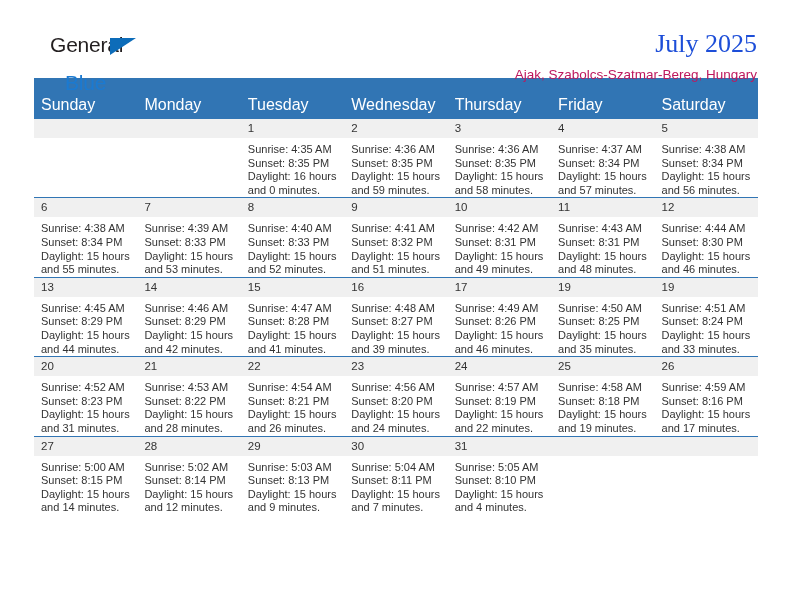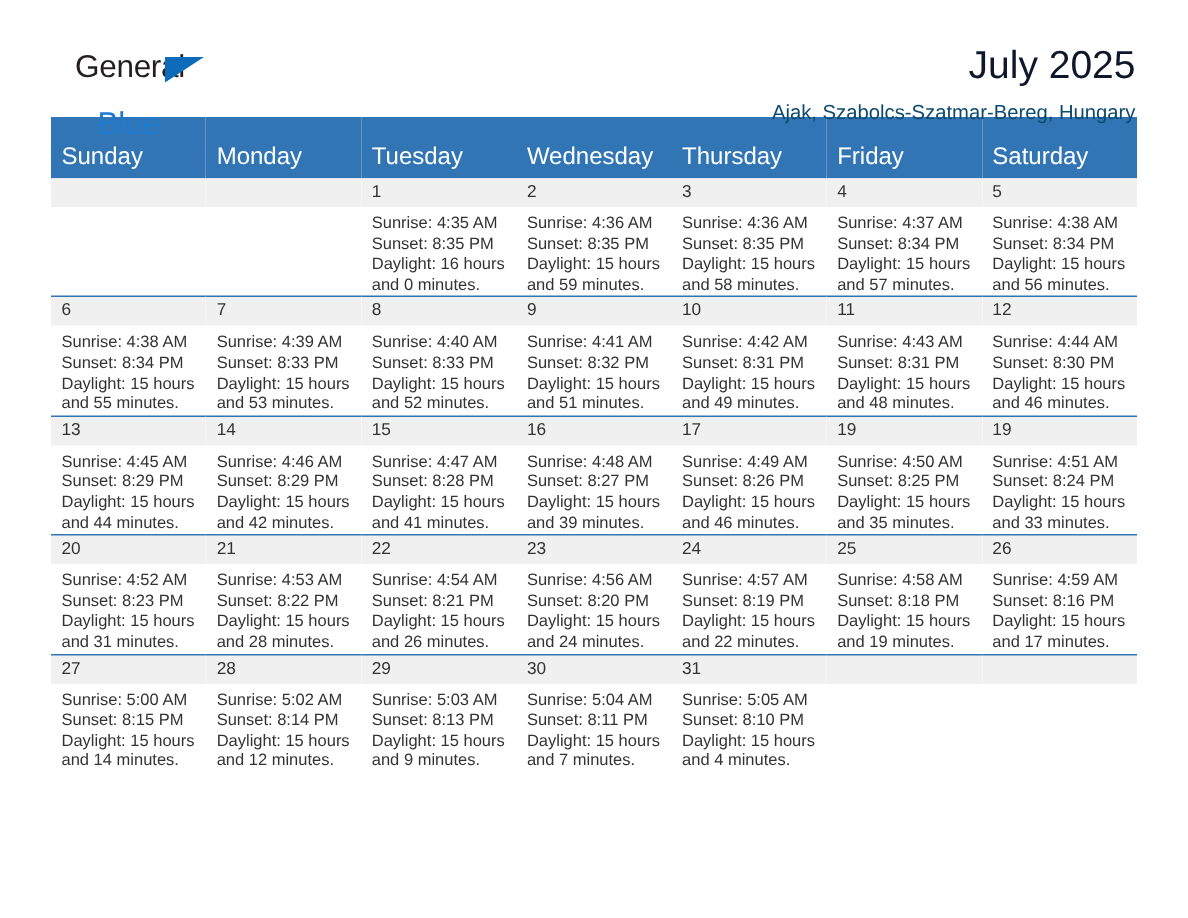--- a/index.html
+++ b/index.html
@@ -66,28 +66,29 @@
     color: #1b7ad1;
     margin-top: 20px;
   }
 
   .titles {
     text-align: right;
     padding-right: 1px;
   }
   .cal-title {
     font-size: 26px;
-    color: #0f172a;
+    color: #1d4ed8;
     line-height: 1.05;
     white-space: nowrap;
+    font-family: Liberation Serif, serif;
   }
   .cal-subtitle {
     margin-top: 10px;
     font-size: 13.5px;
-    color: #0c4a6e;
+    color: #be185d;
     white-space: nowrap;
   }
 
   
   .calendar {
     margin-top: 10px;
     width: 724px;
     border-collapse: collapse;
     table-layout: fixed;
   }

